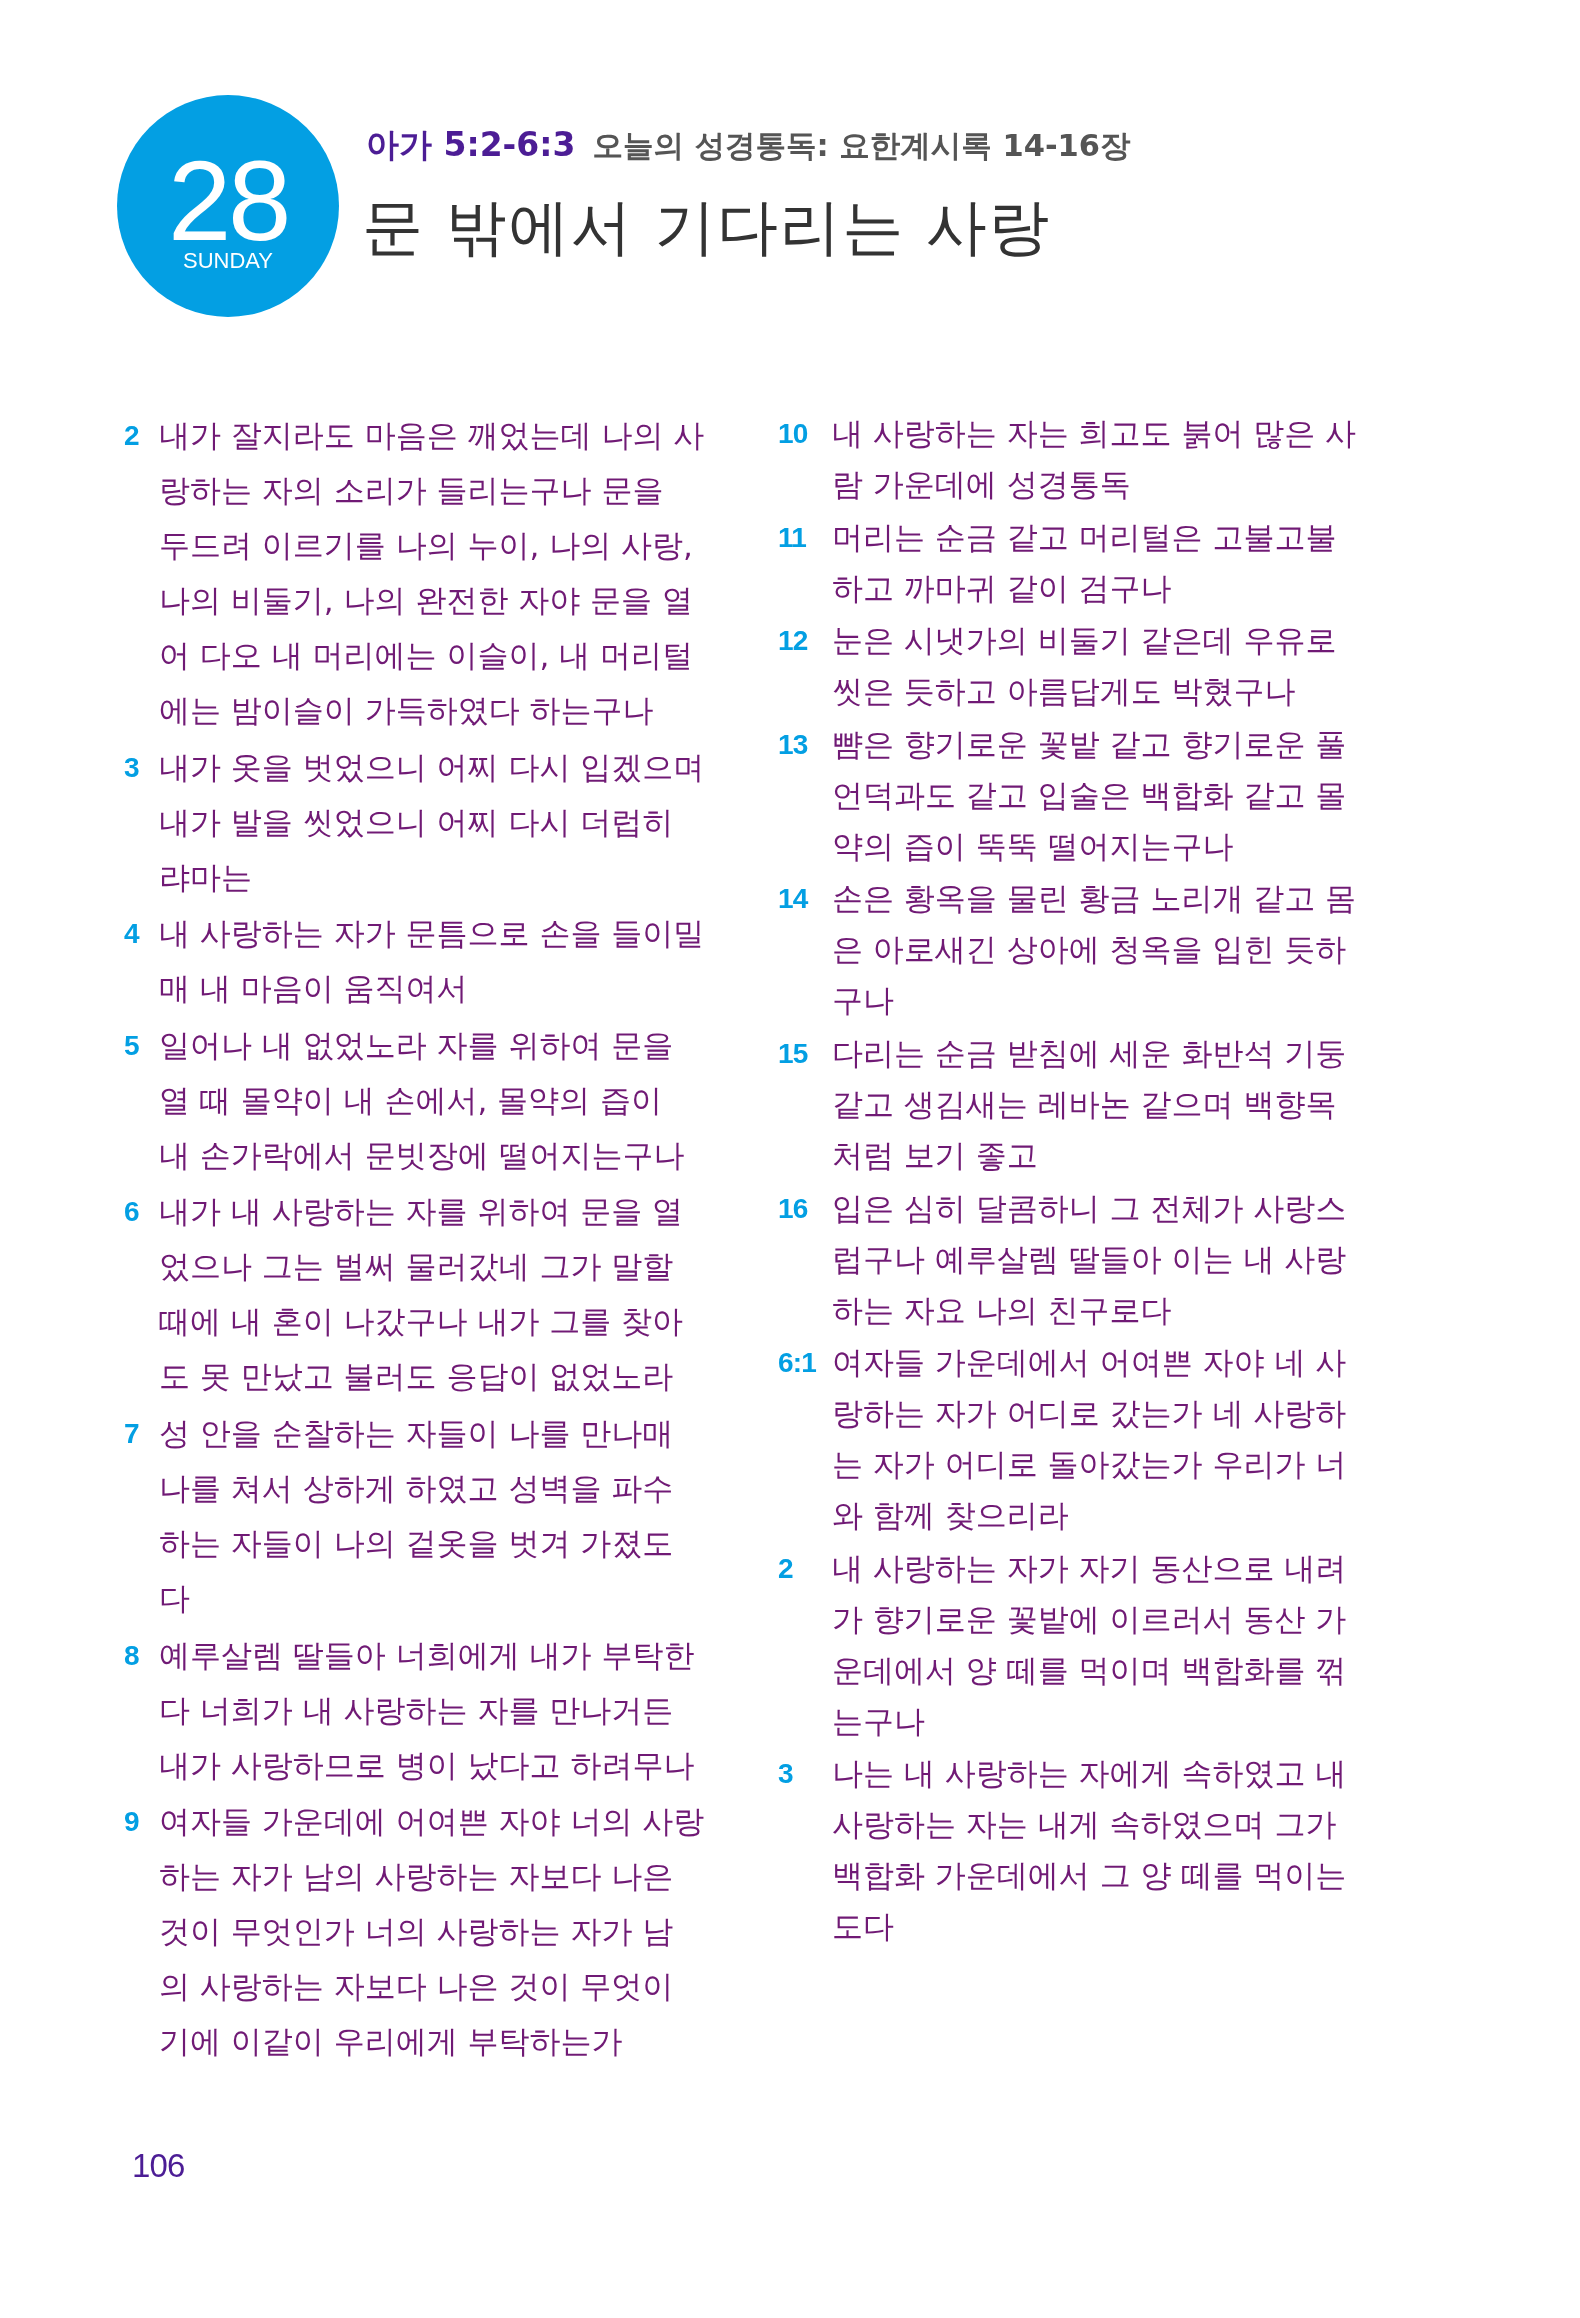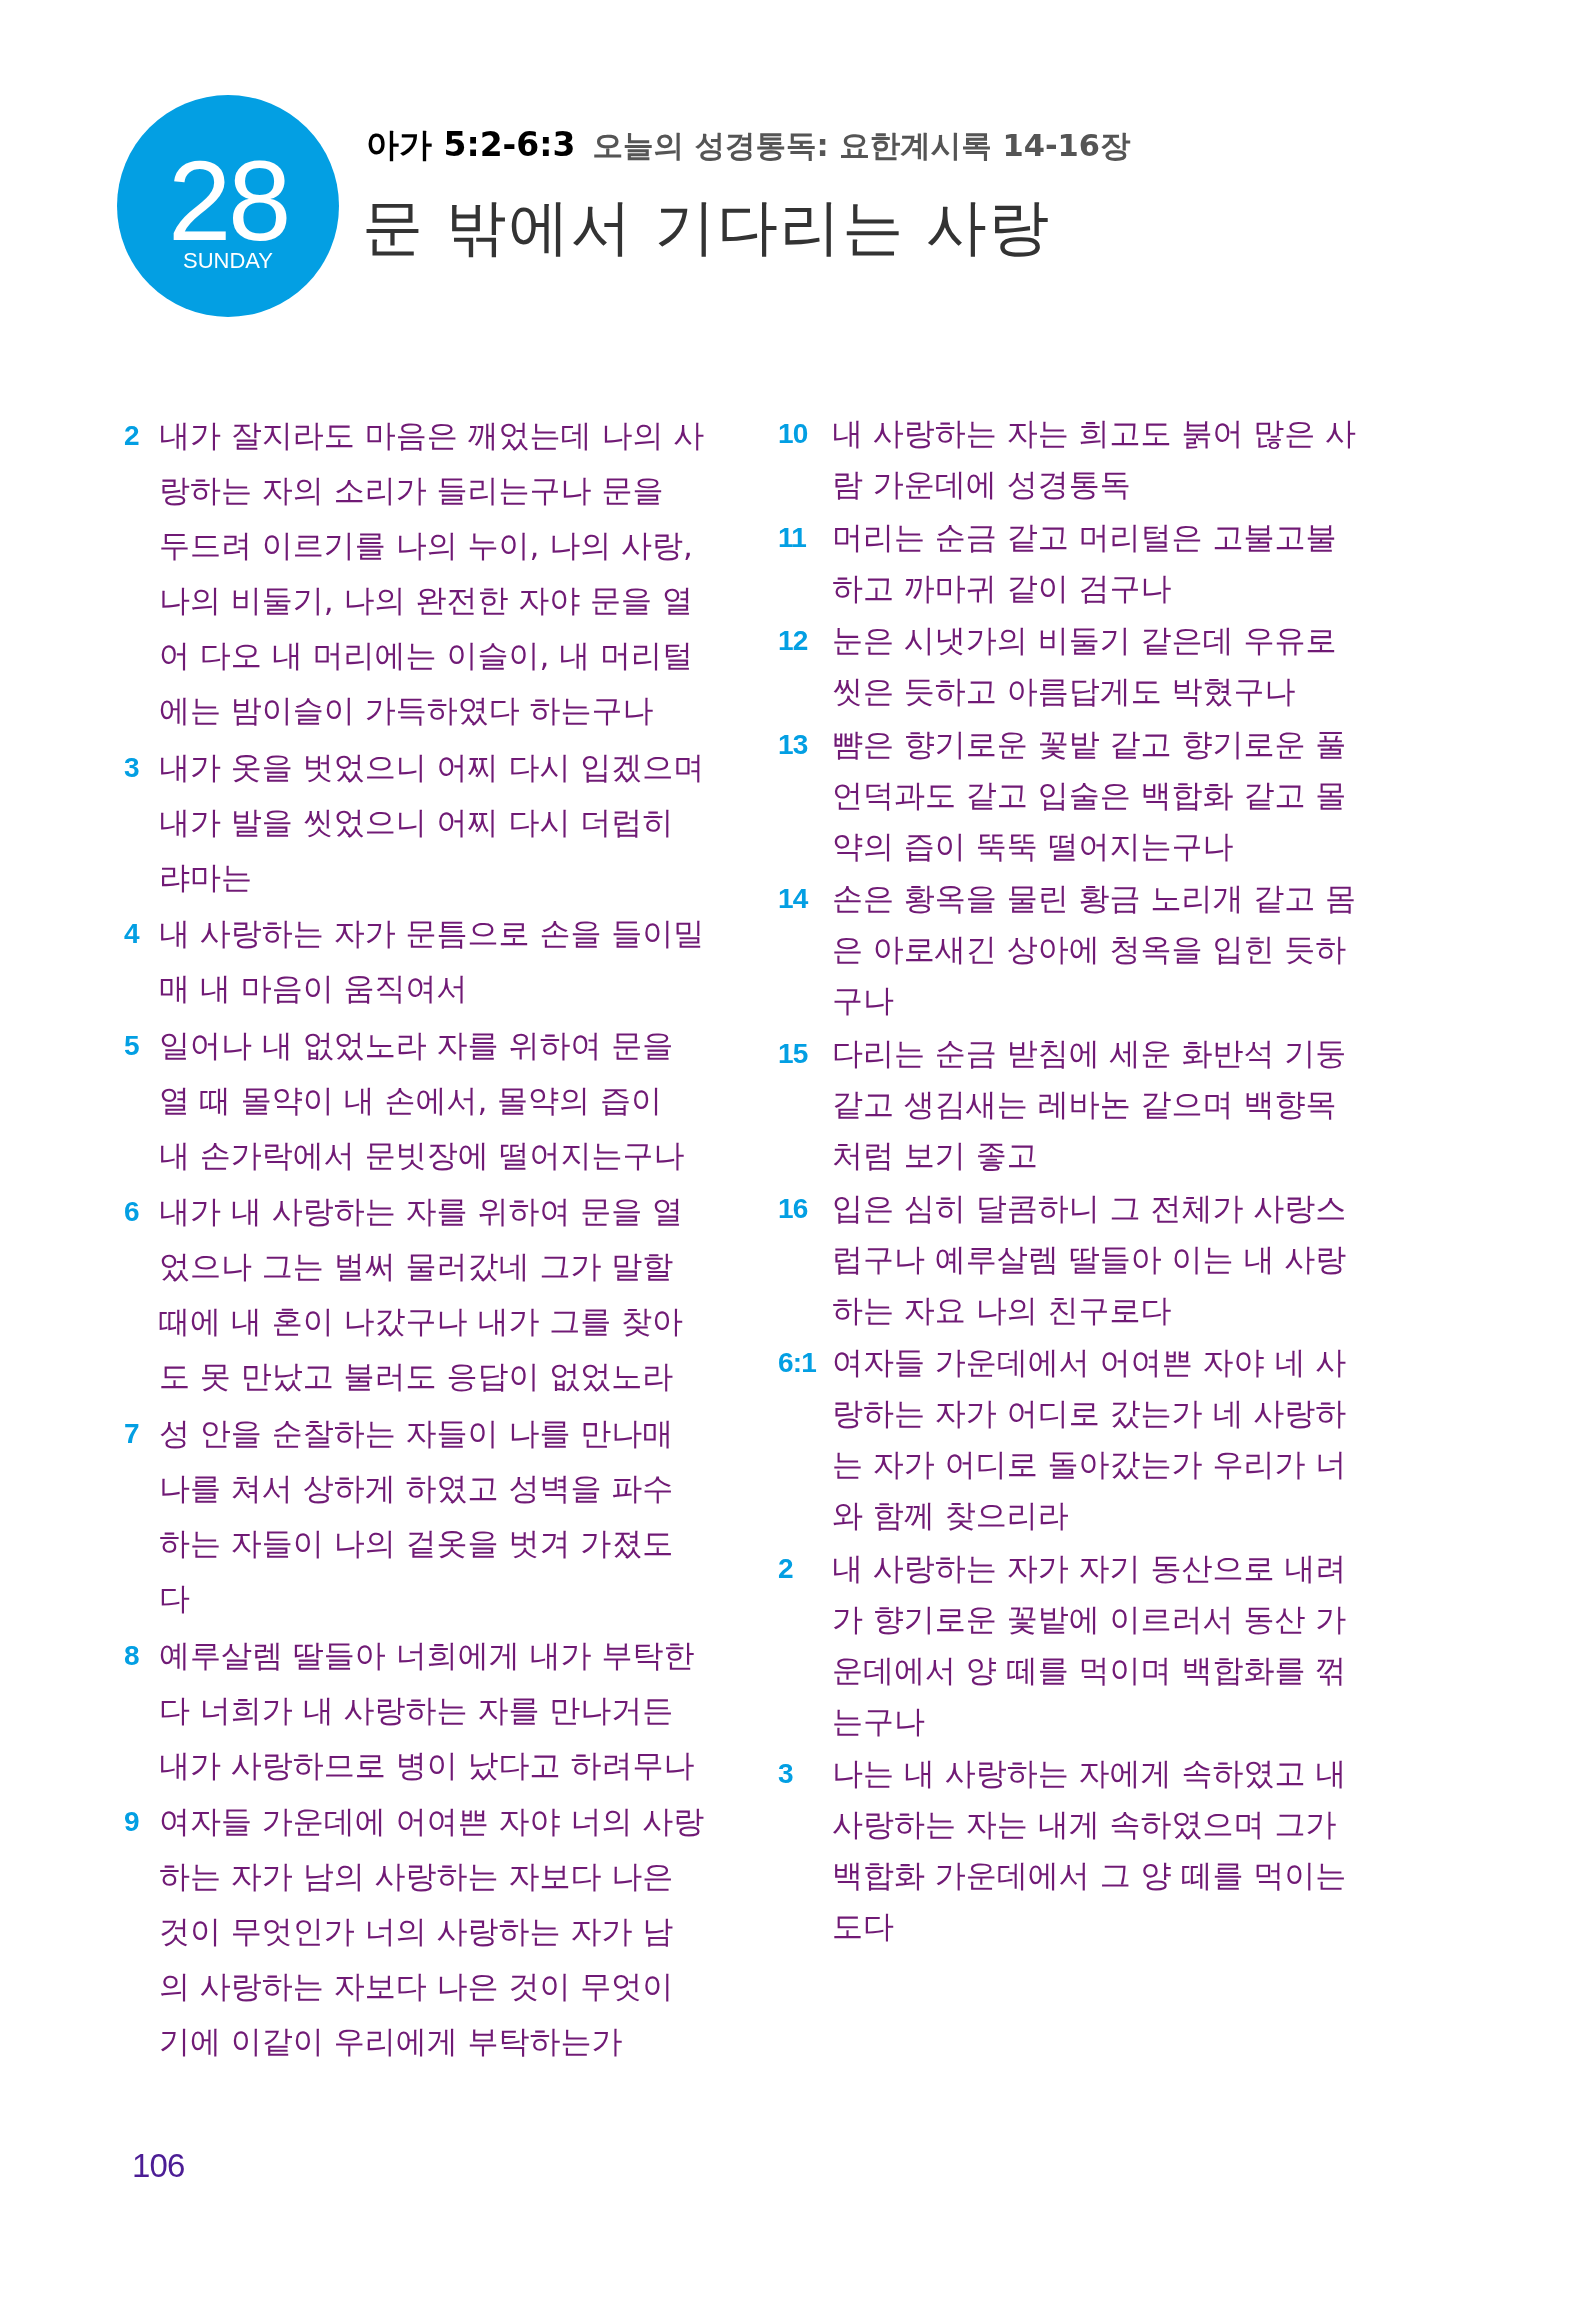--- a/index.html
+++ b/index.html
@@ -17,21 +17,21 @@
     }
     .day-name {
       position: absolute; left: 0; right: 0; top: 153px;
       font-family: "Liberation Sans", sans-serif; font-size: 22px; letter-spacing: 0px; font-weight: normal;
     }
 
     .header-line {
       position: absolute; left: 366px; top: 124px; white-space: nowrap;
       font-family: "DejaVu Sans", sans-serif; font-size: 33px; line-height: 41px; font-weight: bold;
     }
-    .passage { color: #000000; }
+    .passage { color: #4c1d95; }
     .reading { color: #555555; font-size: 30.5px; margin-left: 17px; }
 
     .title {
       position: absolute; left: 362px; top: 177px; white-space: nowrap;
       font-family: "DejaVu Sans", sans-serif; font-size: 61px; line-height: 99px;
       color: #333333; font-weight: normal; letter-spacing: 1.6px;
     }
 
     .column { position: absolute; top: 408px; }
     .col-left { left: 124px; width: 609px; }

